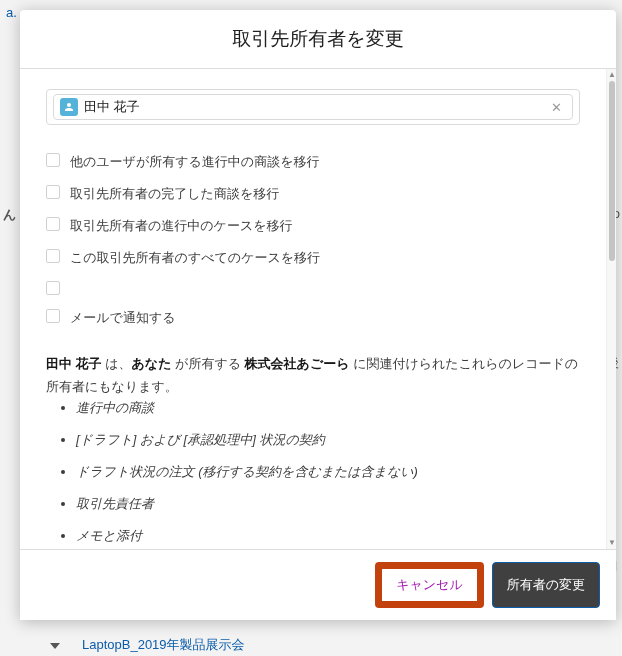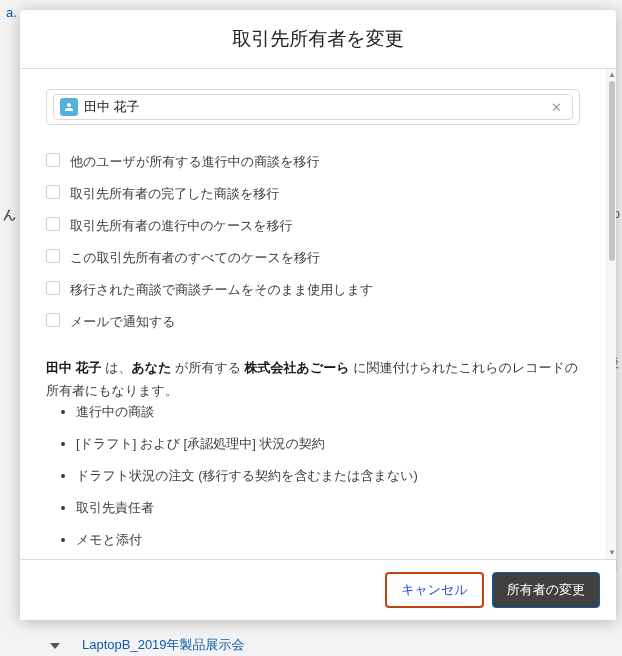--- a/index.html
+++ b/index.html
@@ -125,39 +125,39 @@
       color: #3d3d3d;
       line-height: 1.75;
     }
     .info-text b { font-weight: 700; color: #181818; }
     .bullets {
       list-style: disc;
       padding-left: 30px;
       font-size: 13px;
       color: #3d3d3d;
     }
-    .bullets li { margin-bottom: 14px; }
+    .bullets li { margin-bottom: 14px; font-style: italic; }
     .modal-footer {
       border-top: 1px solid #ddd;
       padding: 12px 16px;
       display: flex;
       justify-content: flex-end;
       gap: 8px;
       background: #fff;
     }
     .btn {
       font-size: 13px;
       padding: 7px 14px;
       border-radius: 4px;
       cursor: pointer;
     }
     .btn-neutral {
       background: #fff;
-      border: 2px solid #c2410c;
-      color: #1d4ed8;
+      border: 7px solid #c2410c;
+      color: #a21caf;
     }
     .btn-brand {
       background: #404040;
       border: 1px solid #0b5cab;
       color: #fff;
     }
     .bg-link { color: #0b5cab; }
     .triangle {
       display: inline-block;
       width: 0; height: 0;
@@ -211,21 +211,20 @@
         <div class="check-row">
           <span class="checkbox"></span>
           <span>取引先所有者の進行中のケースを移行</span>
         </div>
         <div class="check-row">
           <span class="checkbox"></span>
           <span>この取引先所有者のすべてのケースを移行</span>
         </div>
         <div class="check-row">
           <span class="checkbox"></span>
-          <span>移行された商談で商談チームをそのまま使用します</span>
         </div>
         <div class="check-row">
           <span class="checkbox"></span>
           <span>メールで通知する</span>
         </div>
       </div>
 
       <p class="info-text">
         <b>田中 花子</b><span> は、</span><b>あなた</b><span> が所有する </span><b>株式会社あごーら</b><span> に関連付けられたこれらのレコードの所有者にもなります。</span>
       </p>

